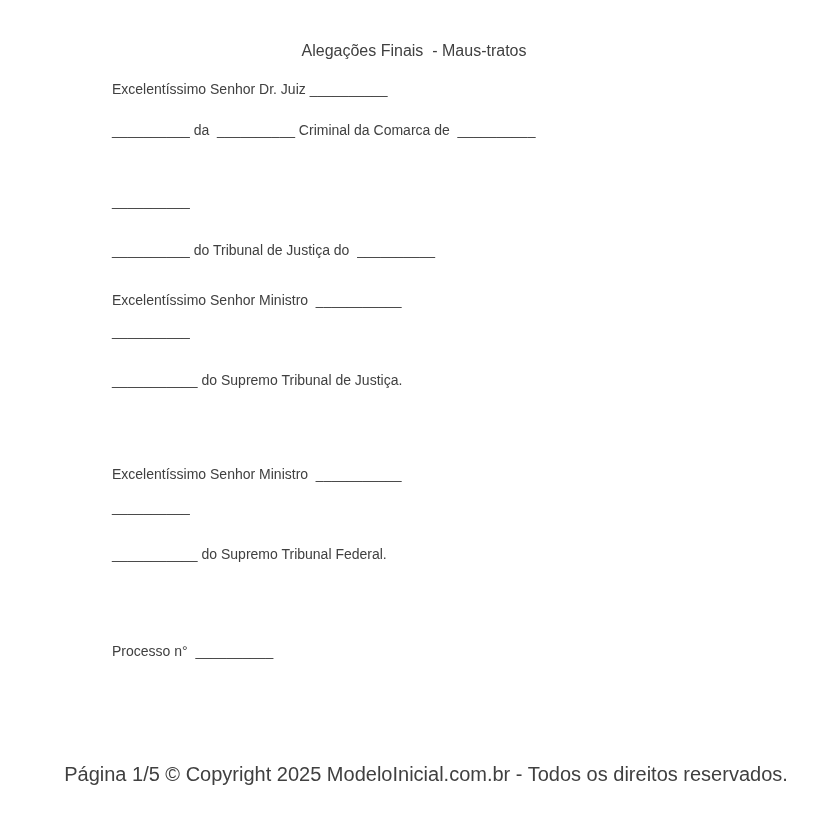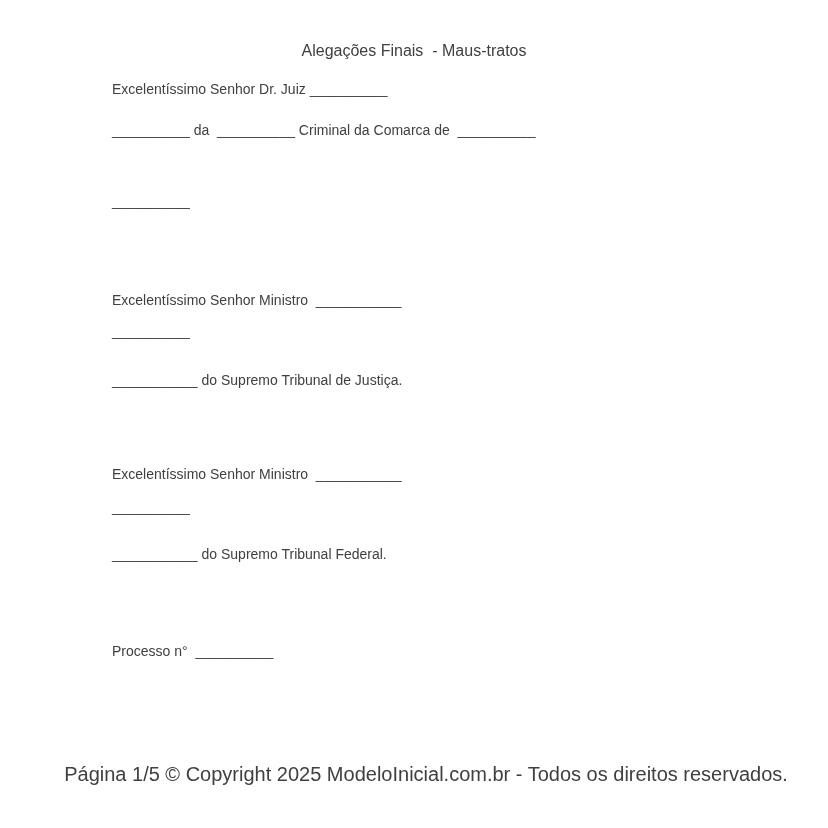--- a/index.html
+++ b/index.html
@@ -53,20 +53,21 @@
 
   <div class="title">Alegações Finais  - Maus-tratos</div>
 
   <div class="doc-line" style="top:81px">Excelentíssimo Senhor Dr. Juiz __________</div>
 
   <div class="doc-line" style="top:122px">__________ da  __________ Criminal da Comarca de  __________</div>
 
 
   <div class="doc-line" style="top:193px">__________</div>
 
+  <div class="doc-line" style="top:242px">__________ do Tribunal de Justiça do  __________</div>
 
   <div class="doc-line" style="top:292px">Excelentíssimo Senhor Ministro  ___________</div>
 
   <div class="doc-line" style="top:323px">__________</div>
 
   <div class="doc-line" style="top:372px">___________ do Supremo Tribunal de Justiça.</div>
 
   <div class="doc-line" style="top:466px">Excelentíssimo Senhor Ministro  ___________</div>
 
   <div class="doc-line" style="top:499px">__________</div>

